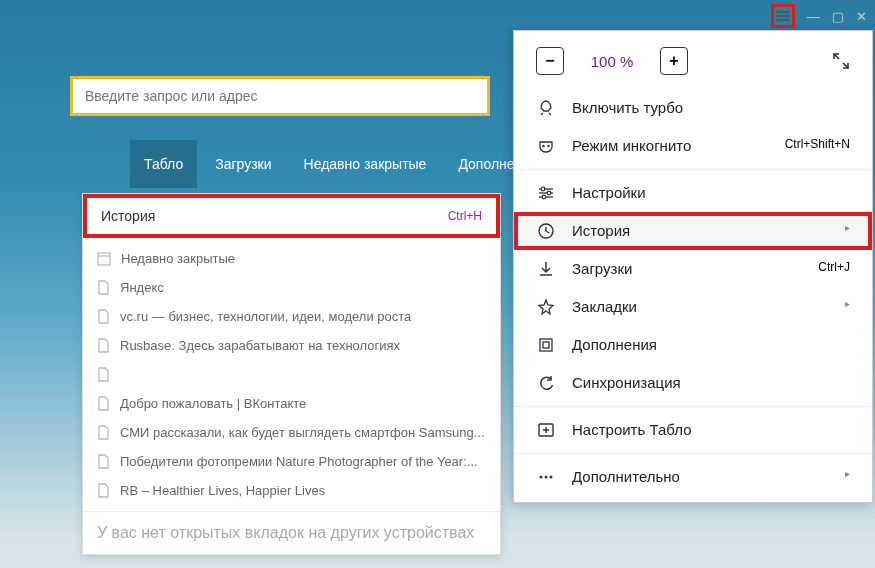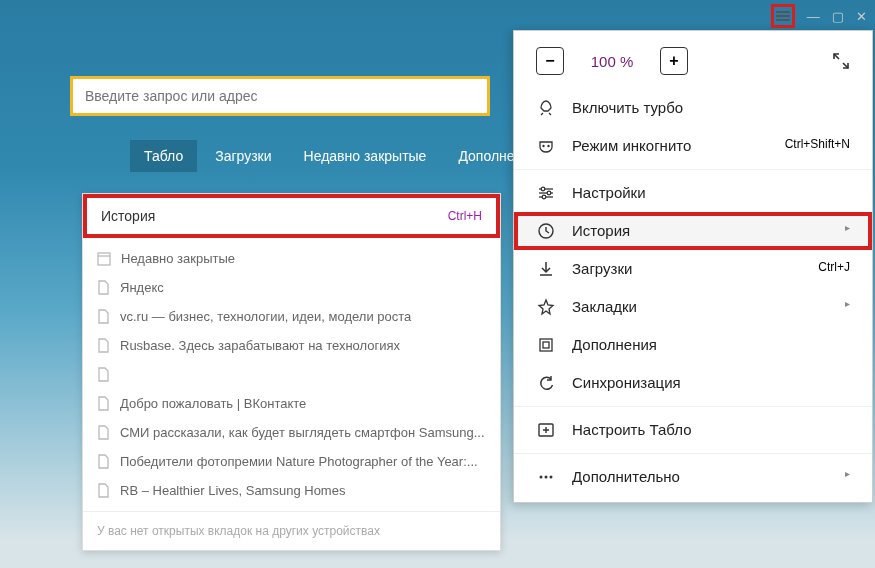--- a/index.html
+++ b/index.html
@@ -67,21 +67,21 @@
 }
 .tabs {
   position: absolute;
   top: 140px;
   left: 130px;
   display: flex;
   gap: 4px;
   align-items: center;
 }
 .tab {
-  padding: 8px 14px;
+  padding: 16px 14px;
   color: #fff;
   font-size: 14px;
   cursor: pointer;
 }
 .tab.active {
   background: #246f8f;
 }
 .history-panel {
   position: absolute;
   top: 193px;
@@ -120,21 +120,21 @@
   text-overflow: ellipsis;
   cursor: pointer;
 }
 .history-item .file-icon {
   flex-shrink: 0;
   color: #bbb;
 }
 .history-footer {
   border-top: 1px solid #eee;
   padding: 12px 14px;
-  font-size: 12px;
+  font-size: 16px;
   color: #aaa;
 }
 .main-menu {
   position: absolute;
   top: 30px;
   right: 2px;
   width: 360px;
   background: #fff;
   border: 1px solid #ccc;
   box-shadow: -2px 2px 10px rgba(0,0,0,0.2);
@@ -303,21 +303,21 @@
           </svg>
       </span>
       <span>Победители фотопремии Nature Photographer of the Year:...</span>
     </div>
     <div class="history-item">
       <span class="file-icon">
         <svg width="13" height="15" viewBox="0 0 13 15">
             <path d="M2 1h6l3 3v10H2z" fill="none" stroke="#bbb" stroke-width="1.3"></path>
           </svg>
       </span>
-      <span>RB – Healthier Lives, Samsung Homes</span>
+      <span>RB – Healthier Lives, Happier Lives</span>
     </div>
   </div>
   <div class="history-footer">У вас нет открытых вкладок на других устройствах</div>
 </div>
 
 <div class="main-menu">
   <div class="zoom-row">
     <div class="zoom-box">−</div>
     <div class="zoom-text">100 %</div>
     <div class="zoom-box">+</div>

